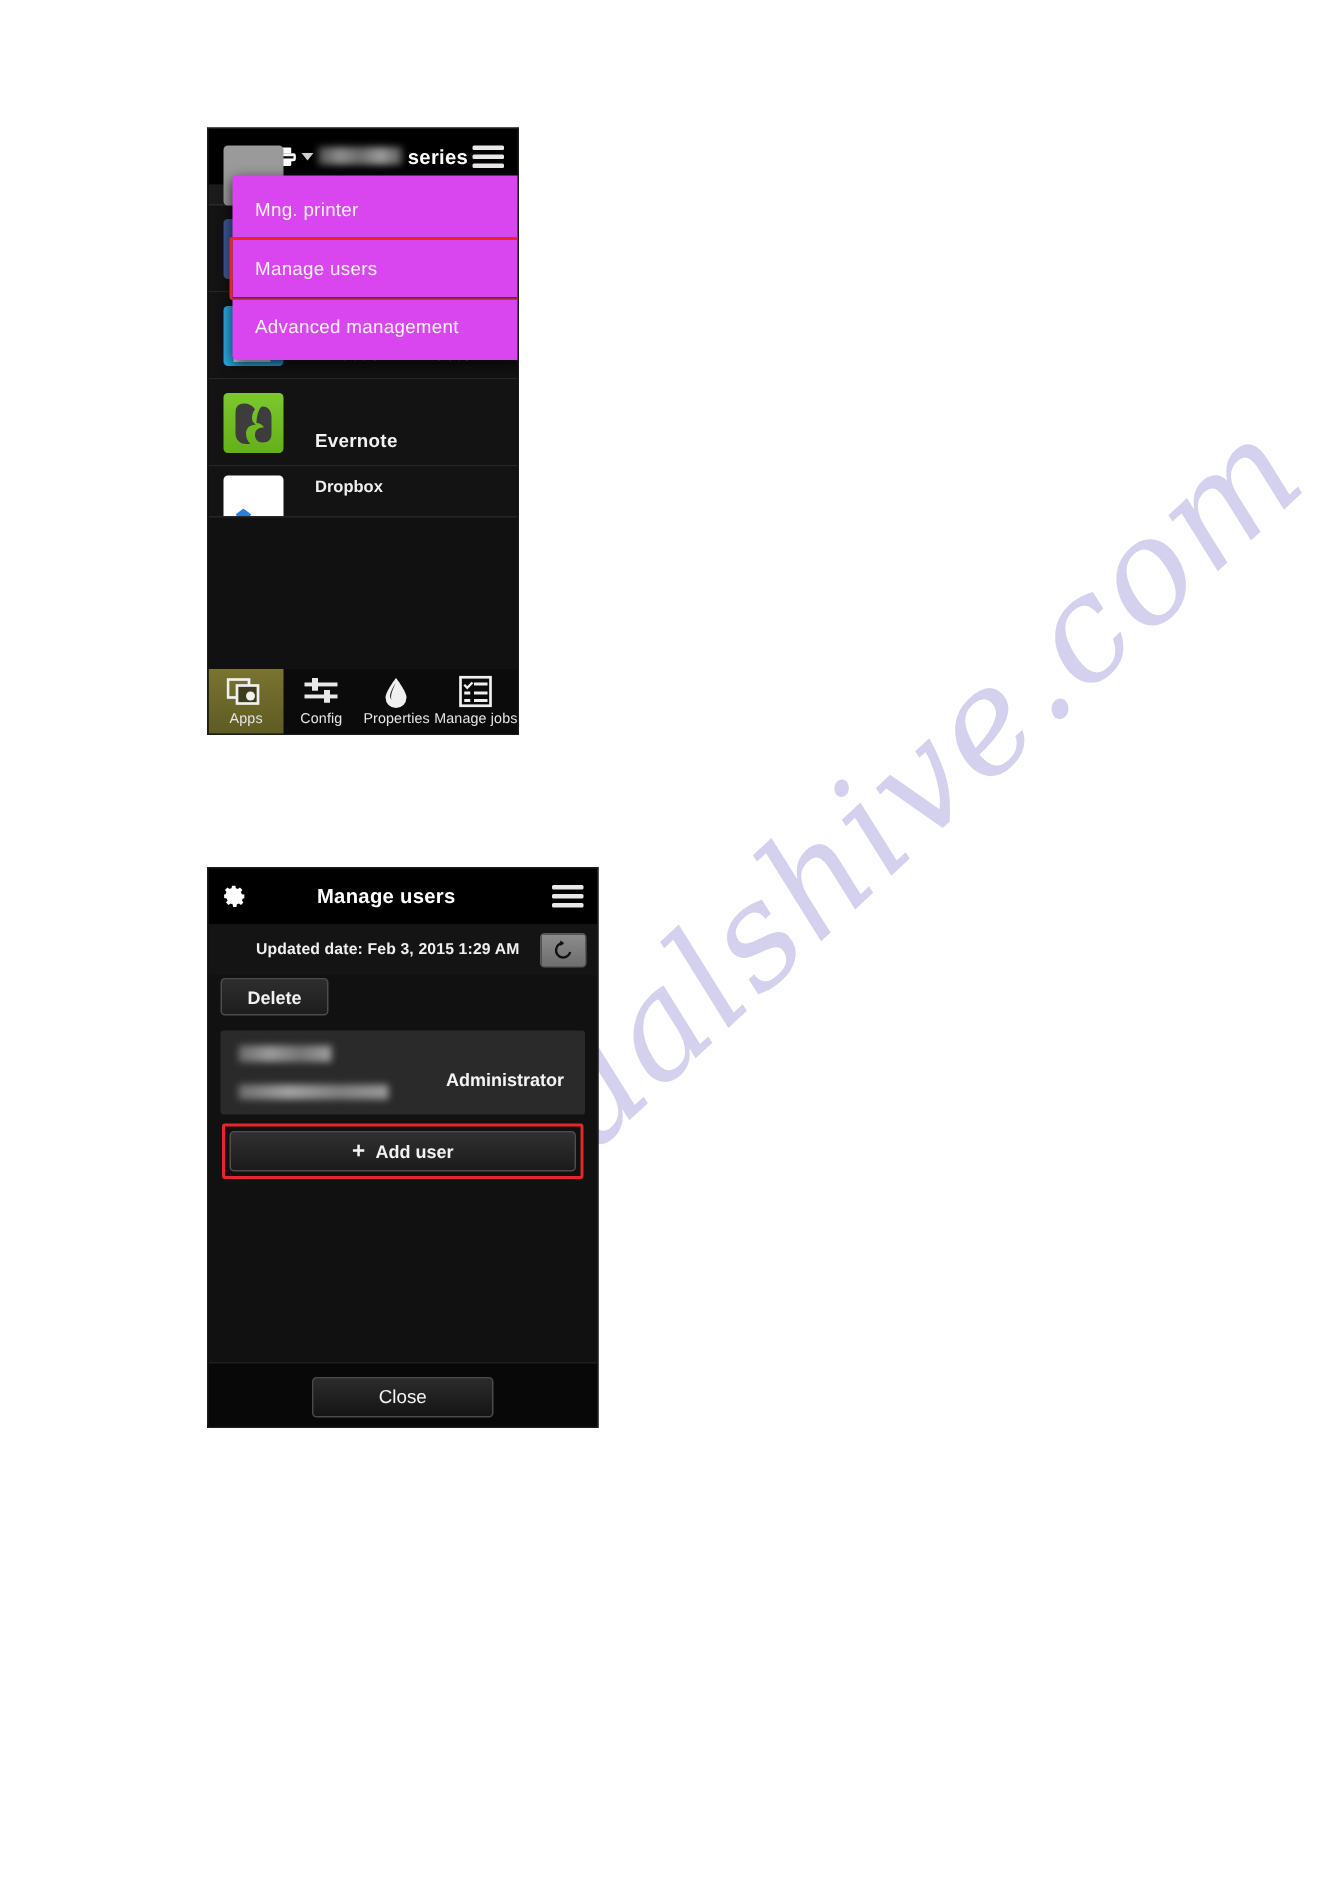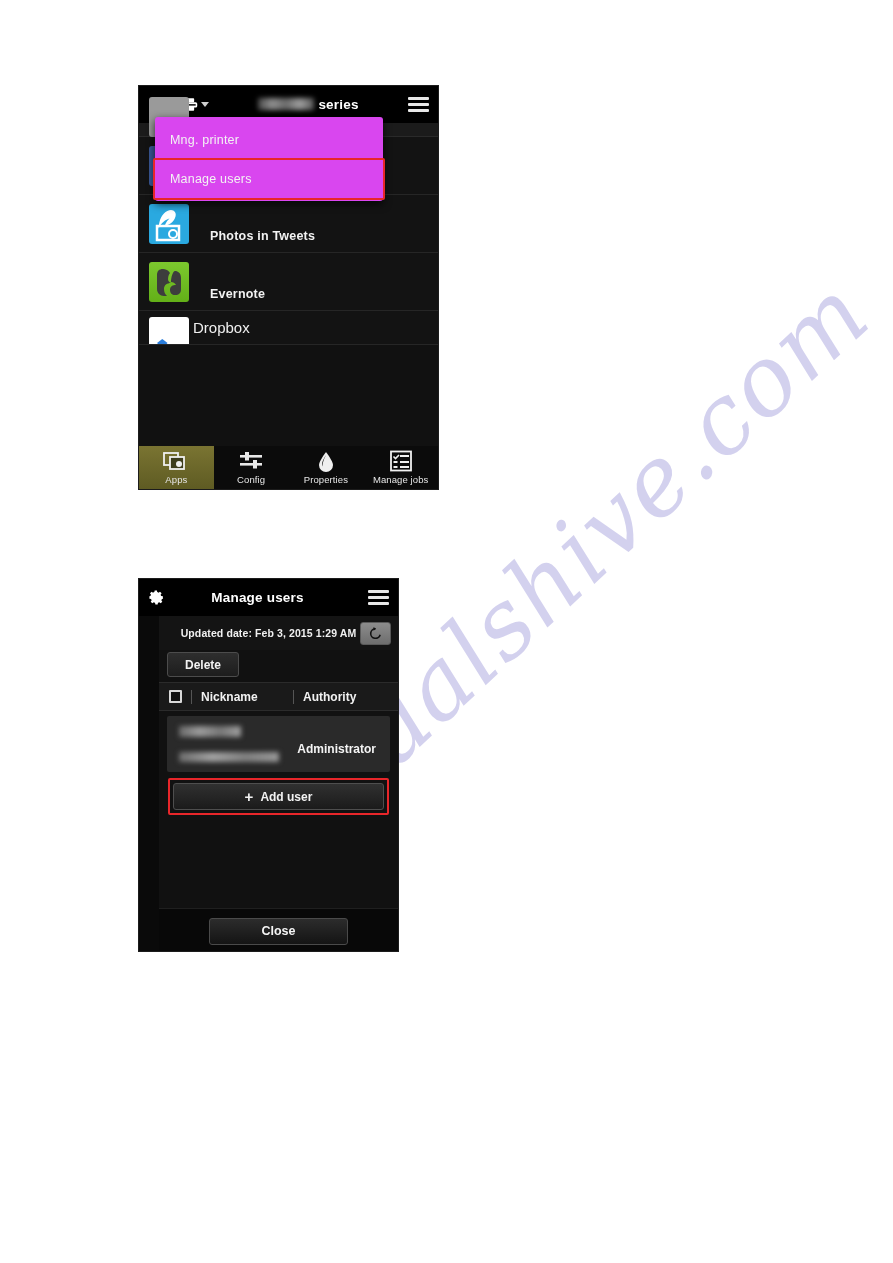--- a/index.html
+++ b/index.html
@@ -37,21 +37,21 @@
   }
 
   
   .device {
     position: absolute;
     background: #0a0a0a;
     z-index: 10;
     overflow: hidden;
     border: 1px solid #1c1c1c;
   }
-  #panel-apps { left: 138px; top: 85px; width: 301px; height: 405px; }
+  #panel-apps { left: 138px; top: 85px; width: 208px; height: 405px; }
   #panel-users { left: 138px; top: 578px; width: 261px; height: 374px; }
 
   
   .topbar {
     position: relative;
     height: 37px;
     background: #000;
     display: flex; align-items: center;
     padding: 0 9px;
   }
@@ -141,22 +141,22 @@
     position:absolute; left:10px; top:6px;
     width:40px; height:40px; border-radius:3px;
     background:#ffffff;
   }
   .partial-bottom .pb-icon::after{
     content:""; position:absolute; left:8px; top:22px; width:24px; height:9px;
     background:#2a7ddb;
     clip-path: polygon(0 45%, 22% 0, 44% 45%, 22% 100%, 0 45%);
   }
   .partial-bottom .pb-label {
-    position:absolute; left:54px; top:8px;
-    color:#efefef; font-size:15px; font-weight:normal;
+    position:absolute; left:71px; top:8px;
+    color:#efefef; font-size:11px; font-weight:bold;
   }
 
   
   .tabbar {
     position: absolute; left:0; bottom:0; width:100%;
     height: 45px; background:#0b0b0b;
     display:flex; z-index: 3;
   }
   .tab {
     flex:1 1 0; position:relative;
@@ -194,21 +194,21 @@
   .dd-item + .dd-item { border-top: 1px solid #3d3d3d; }
   .dd-item.highlighted::before {
     content:"";
     position:absolute; left:-2px; right:-2px; top:-2px; bottom:-2px;
     border: 2.5px solid #e8262a;
     border-radius: 2px;
     pointer-events:none;
   }
 
   
-  .users-body { position: relative; height: 337px; background:#111111;margin-left:20px; }
+  .users-body { position: relative; height: 337px; background:#111111; }
   .updated-row {
     display:flex; align-items:center;
     height: 34px; padding: 0 7px 0 0;
     background:#141414;
   }
   .updated-text {
     flex:1 1 auto; text-align:center;
     color:#f0f0f0; font-size:10.5px; font-weight:bold;
     letter-spacing:.1px; padding-left:18px;
   }
@@ -296,25 +296,25 @@
     font-size: 15px; font-weight:bold; color:#f2f2f2;
     margin-right: 7px; line-height:1;
   }
   .users-footer {
     position:absolute; left:0; bottom:0; width:100%;
     height: 45px; background:#080808;
     border-top: 1px solid #1f1f1f;
     display:flex; align-items:center; justify-content:center;
   }
   .btn-close {
-    width: 139px; height: 27px;
+    width: 121px; height: 27px;
     display:flex; align-items:center; justify-content:center;
     background: linear-gradient(180deg,#2c2c2c,#141414);
     border:1px solid #4a4a4a; border-radius:3px;
-    color:#f4f4f4; font-size:12.5px; font-weight:bold;
+    color:#f4f4f4; font-size:12.5px; font-weight:normal;
   }
   svg { display:block; }
 </style>
 </head>
 <body>
 
 <div class="page">
 
   <div class="watermark">
     <div class="watermark-text">manualshive.com</div>
@@ -436,20 +436,23 @@
       </div>
     </div>
 
     <div class="dropdown">
       <div class="dd-item">
         <span>Mng. printer</span>
       </div>
       <div class="dd-item highlighted">
         <span>Manage users</span>
       </div>
+      <div class="dd-item">
+        <span>Advanced management</span>
+      </div>
     </div>
   </div>
 
   <div class="device" id="panel-users">
 
     <div class="topbar">
       <span class="gear-icon">
         <svg viewBox="0 0 24 24" width="17" height="17">
           <path fill="#ffffff" d="M12 8.2a3.8 3.8 0 1 0 0 7.6 3.8 3.8 0 0 0 0-7.6zm0 5.9a2.1 2.1 0 1 1 0-4.2 2.1 2.1 0 0 1 0 4.2z"></path>
           <path fill="#ffffff" d="M21 13.6v-3.2l-2.4-.4a6.9 6.9 0 0 0-.8-1.9l1.4-2-2.3-2.3-2 1.4a6.9 6.9 0 0 0-1.9-.8L12.6 2H9.4L9 4.4c-.7.2-1.3.4-1.9.8l-2-1.4-2.3 2.3 1.4 2c-.4.6-.6 1.2-.8 1.9L2 10.4v3.2l2.4.4c.2.7.4 1.3.8 1.9l-1.4 2 2.3 2.3 2-1.4c.6.4 1.2.6 1.9.8l.4 2.4h3.2l.4-2.4c.7-.2 1.3-.4 1.9-.8l2 1.4 2.3-2.3-1.4-2c.4-.6.6-1.2.8-1.9l2.4-.4z"></path>
@@ -474,25 +477,20 @@
             <path d="M10 3.6a6.4 6.4 0 1 0 6.2 8" fill="none" stroke="#111" stroke-width="2.1"></path>
             <path d="M7.4 1.2L10.6 3.7 7.4 6.2z" fill="#111"></path>
           </svg>
         </span>
       </div>
 
       <div class="delete-row">
         <span class="btn-dark">Delete</span>
       </div>
 
-      <div class="table-head">
-        <span class="chk"></span>
-        <span class="col-nick">Nickname</span>
-        <span class="col-auth">Authority</span>
-      </div>
 
       <div class="user-row">
         <span class="user-nick"></span>
         <span class="user-mail"></span>
         <span class="user-auth">Administrator</span>
       </div>
 
       <div class="adduser-wrap">
         <div class="btn-adduser">
           <span class="plus-icon">+</span>

